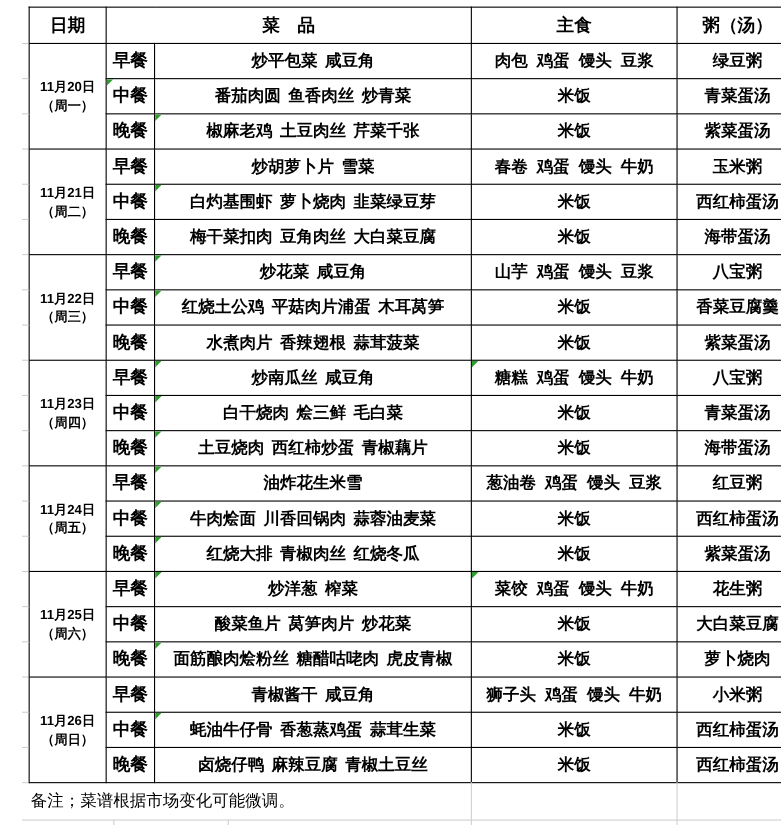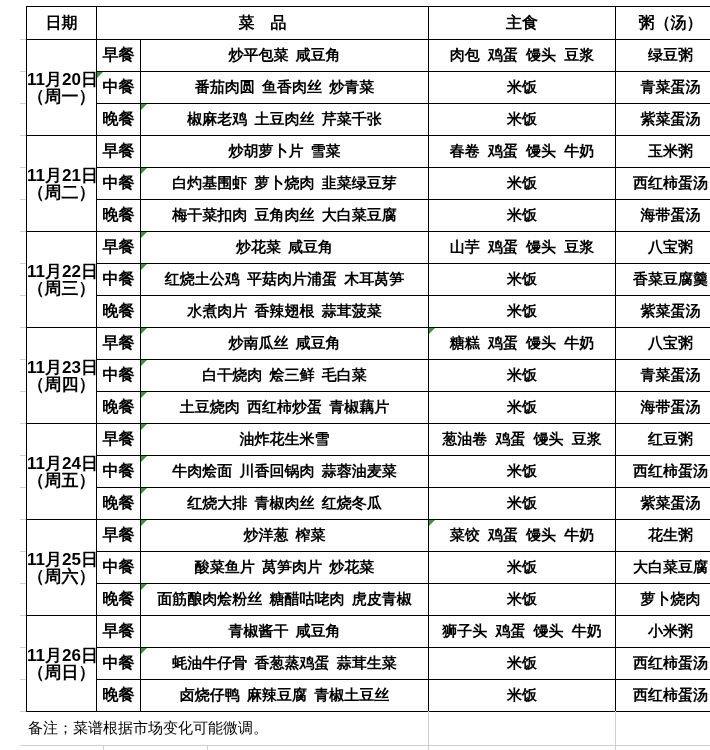--- a/index.html
+++ b/index.html
@@ -29,23 +29,23 @@
     white-space:nowrap;
   }
   tr.hdr{height:33px;}
   tr.mealrow{height:32px;}
   col.c1{width:70px;}
   col.c2{width:44px;}
   col.c3{width:288px;}
   col.c4{width:187px;}
   col.c5{width:110px;}
   th{font-size:16px;}
-  td.c-date{font-size:17px;line-height:17px;}
+  td.c-date{font-size:12px;line-height:17px;}
   td.c-meal{font-size:16px;font-family:Liberation Serif, serif;}
-  td.c-dish{font-size:15px;word-spacing:3px;}
+  td.c-dish{font-size:15px;word-spacing:3px;font-family:Liberation Serif, serif;}
   td.c-staple{font-size:15px;word-spacing:4px;}
   td.c-soup{font-size:15px;}
   
   span.flag{
     position:absolute;left:0;top:0;
     width:0;height:0;
     border-top:6px solid #2f9e2f;
     border-right:6px solid transparent;
   }
   #footer-note{

